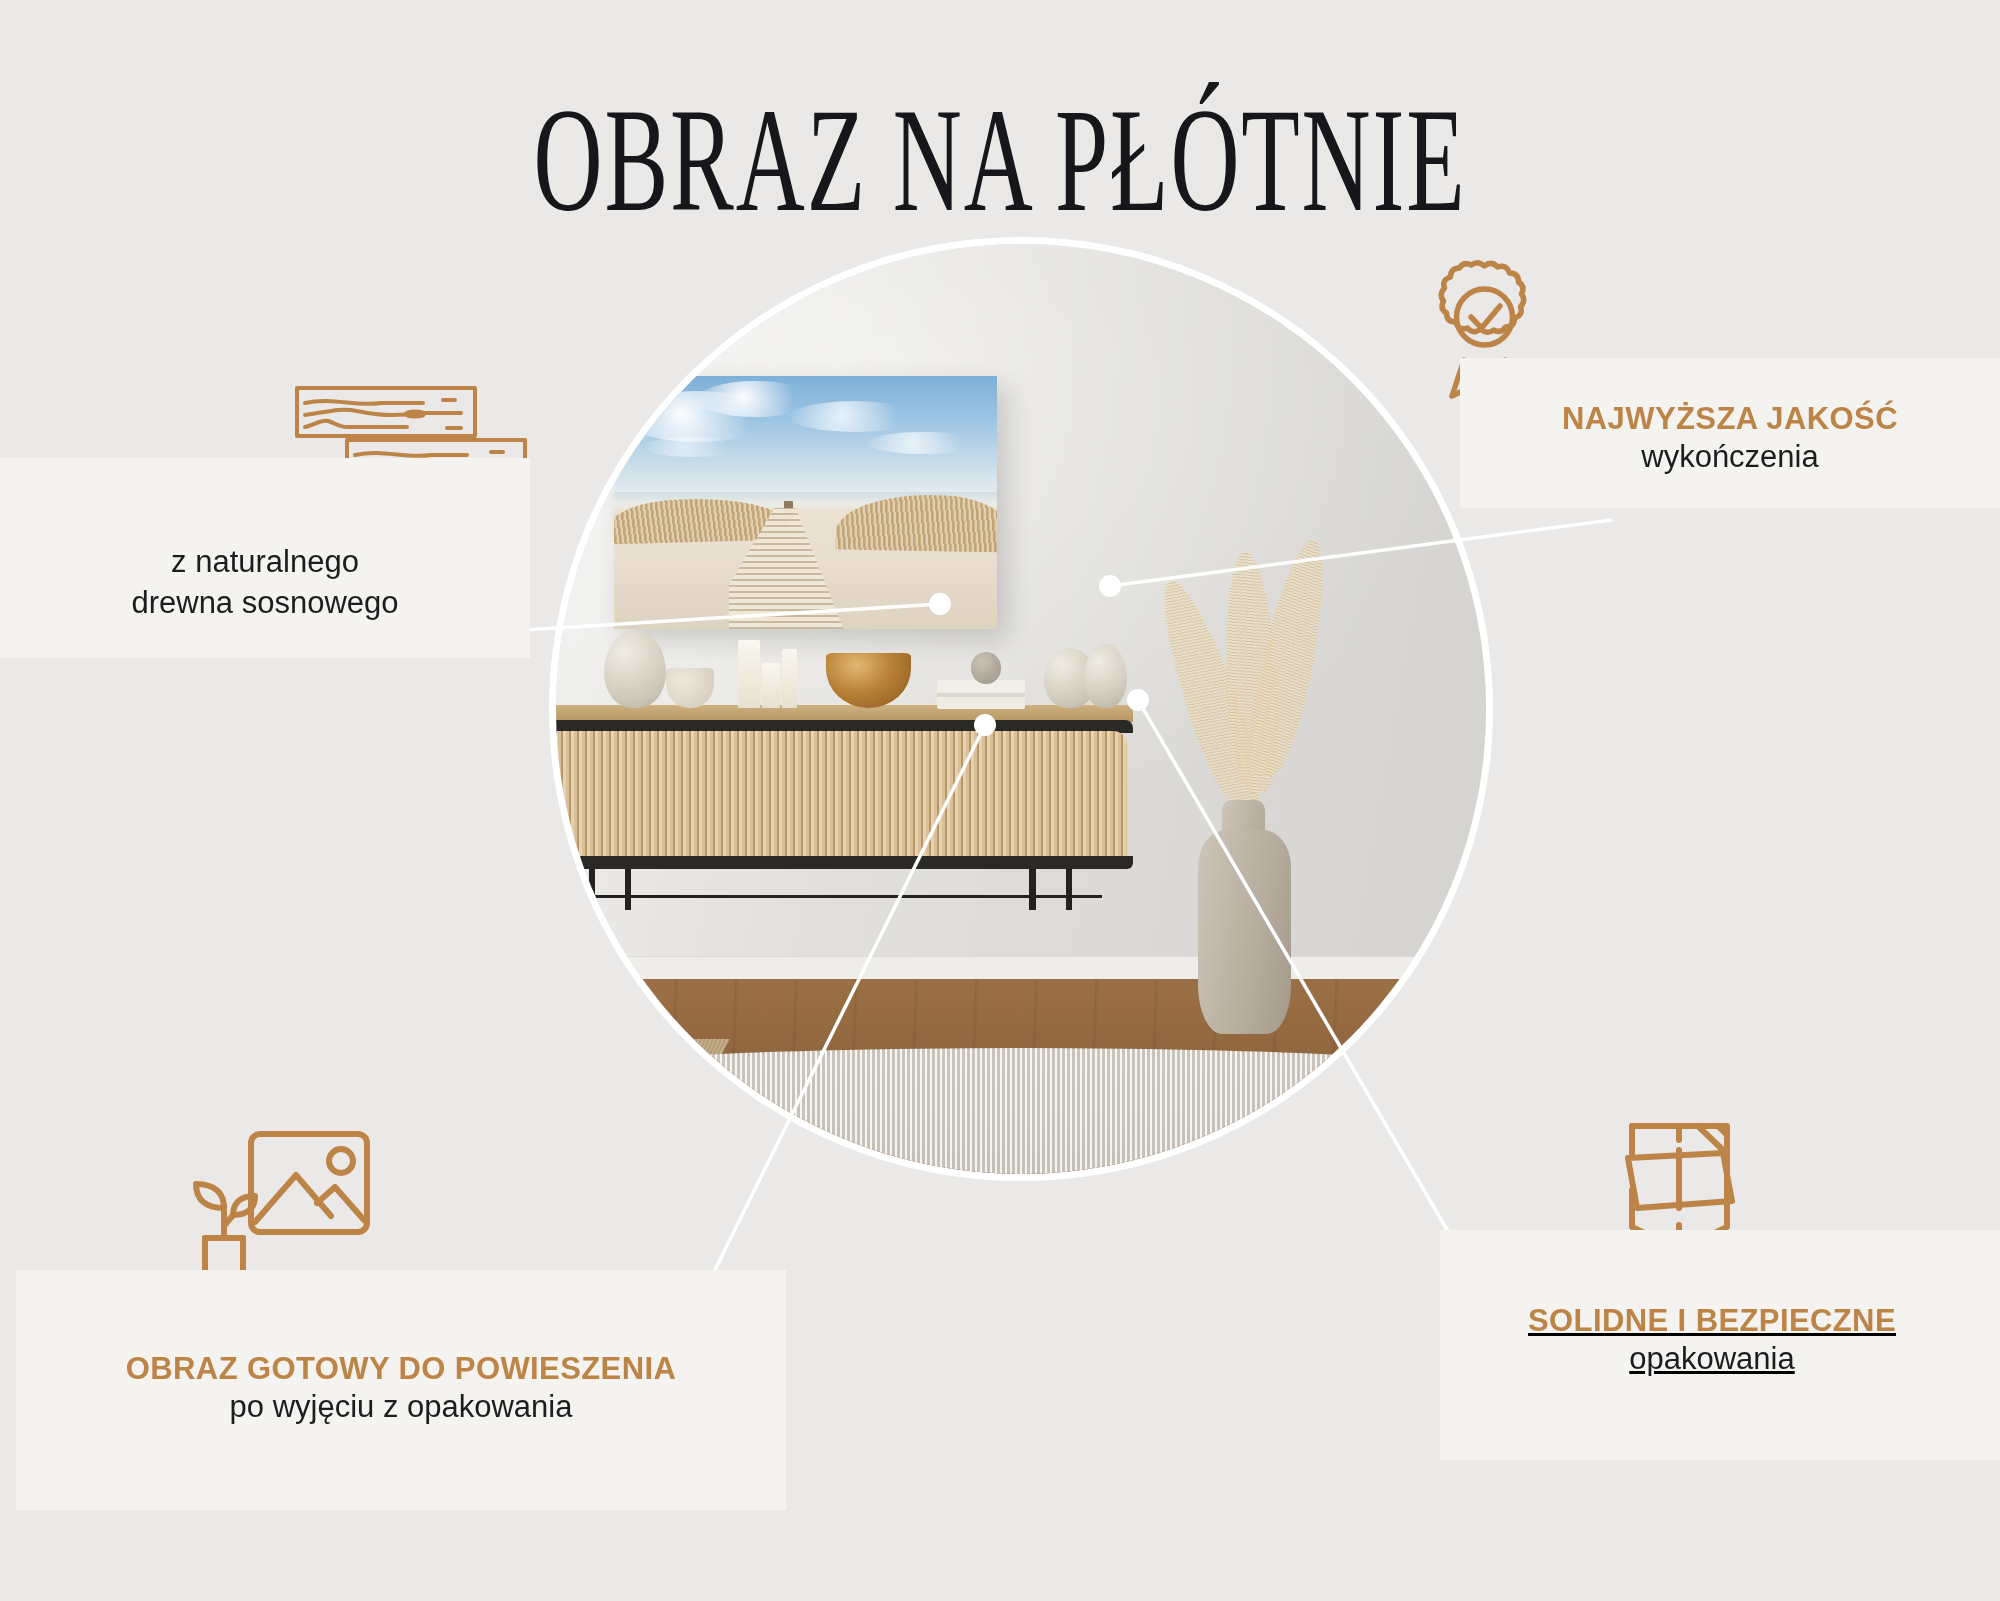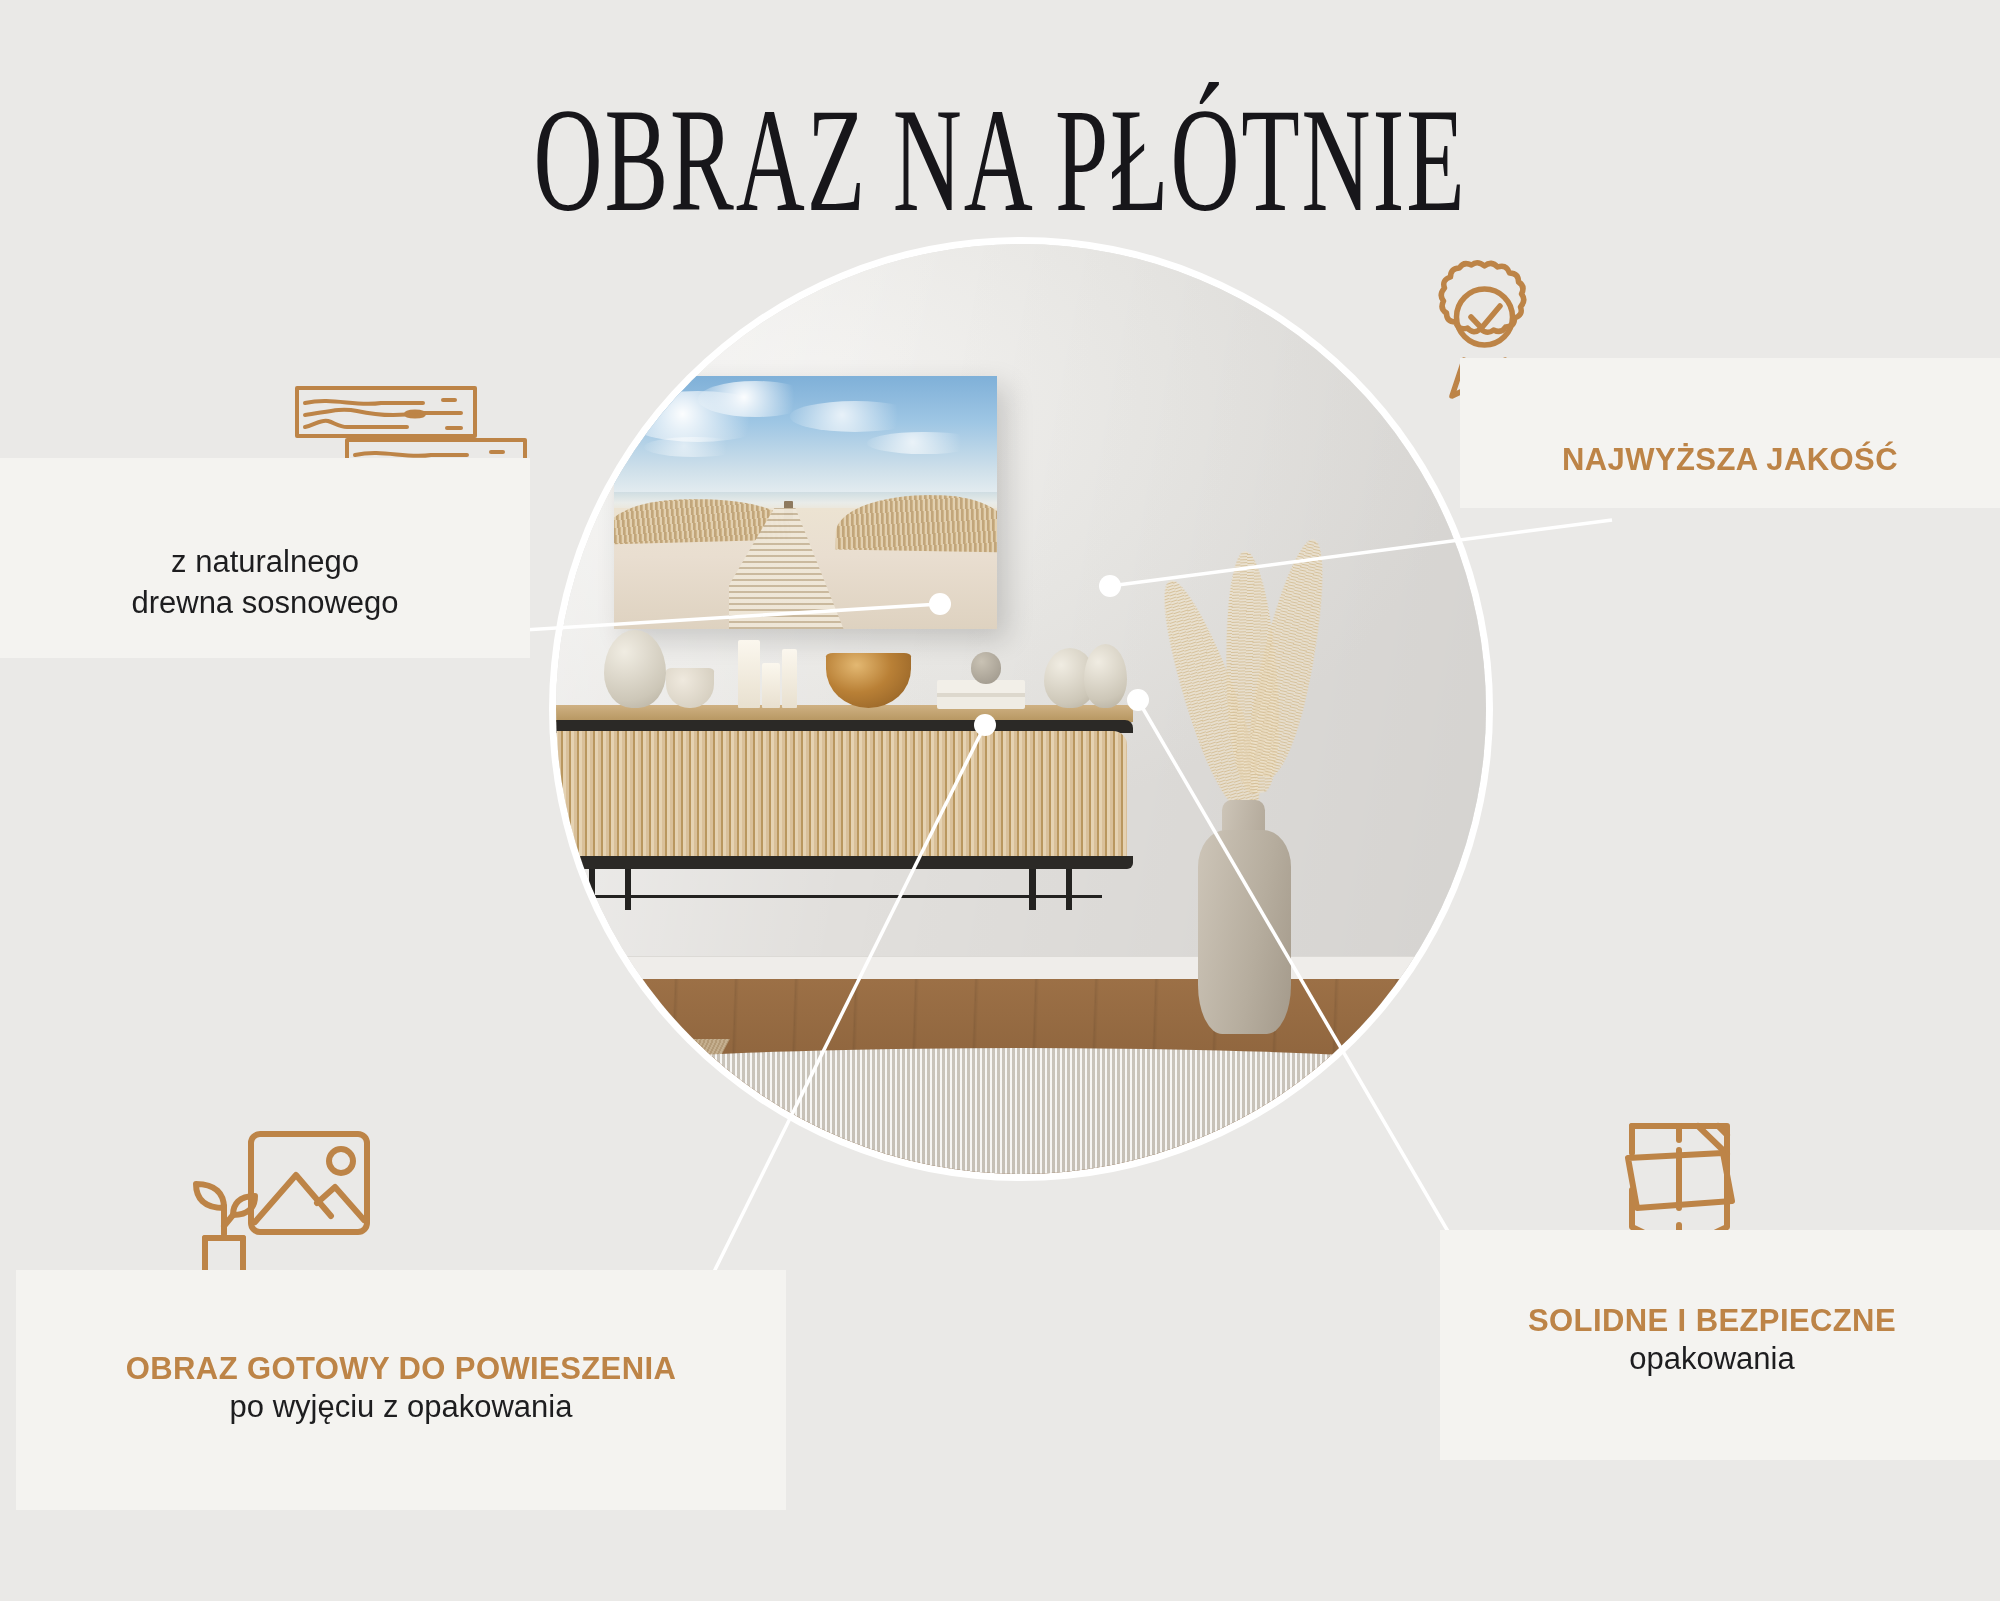--- a/index.html
+++ b/index.html
@@ -208,21 +208,21 @@
     color:#1d1d1f;
     font-size:31px;
     text-align:center;
     line-height:1.32;
     font-weight:400;
   }
 
   #panel-krosno  { left:0;    top:458px;  width:530px;  height:200px; padding:0 0 34px 0; }
   #panel-jakosc  { left:1460px; top:358px; width:540px;  height:150px; padding:0 0 30px 0;align-items:center; }
   #panel-gotowy  { left:16px;    top:1270px; width:770px;  height:240px; padding:0 0 82px 0; }
-  #panel-solidne { left:1440px; top:1230px; width:560px; height:230px; padding:0 16px 80px 0; }
+  #panel-solidne { left:1440px; top:1230px; width:560px; height:230px; padding:0 16px 80px 0;text-decoration:underline; }
 
   
   .icon { position:absolute; }
   #icon-wood     { left:295px;  top:385px;  }
   #icon-badge    { left:1417px; top:256px;  }
   #icon-picture  { left:155px;  top:1130px; }
   #icon-box      { left:1622px; top:1122px; }
 </style>
 </head>
 <body>
@@ -367,20 +367,21 @@
     </g>
   </svg>
 
   <div class="panel" id="panel-krosno">
     <div class="psub">z naturalnego</div>
     <div class="psub">drewna sosnowego</div>
   </div>
 
   <div class="panel" id="panel-jakosc">
     <div class="ptitle">NAJWYŻSZA JAKOŚĆ</div>
+    <div class="psub">wykończenia</div>
   </div>
 
   <div class="panel" id="panel-gotowy">
     <div class="ptitle">OBRAZ GOTOWY DO POWIESZENIA</div>
     <div class="psub">po wyjęciu z opakowania</div>
   </div>
 
   <div class="panel" id="panel-solidne">
     <div class="ptitle">SOLIDNE I BEZPIECZNE</div>
     <div class="psub">opakowania</div>

